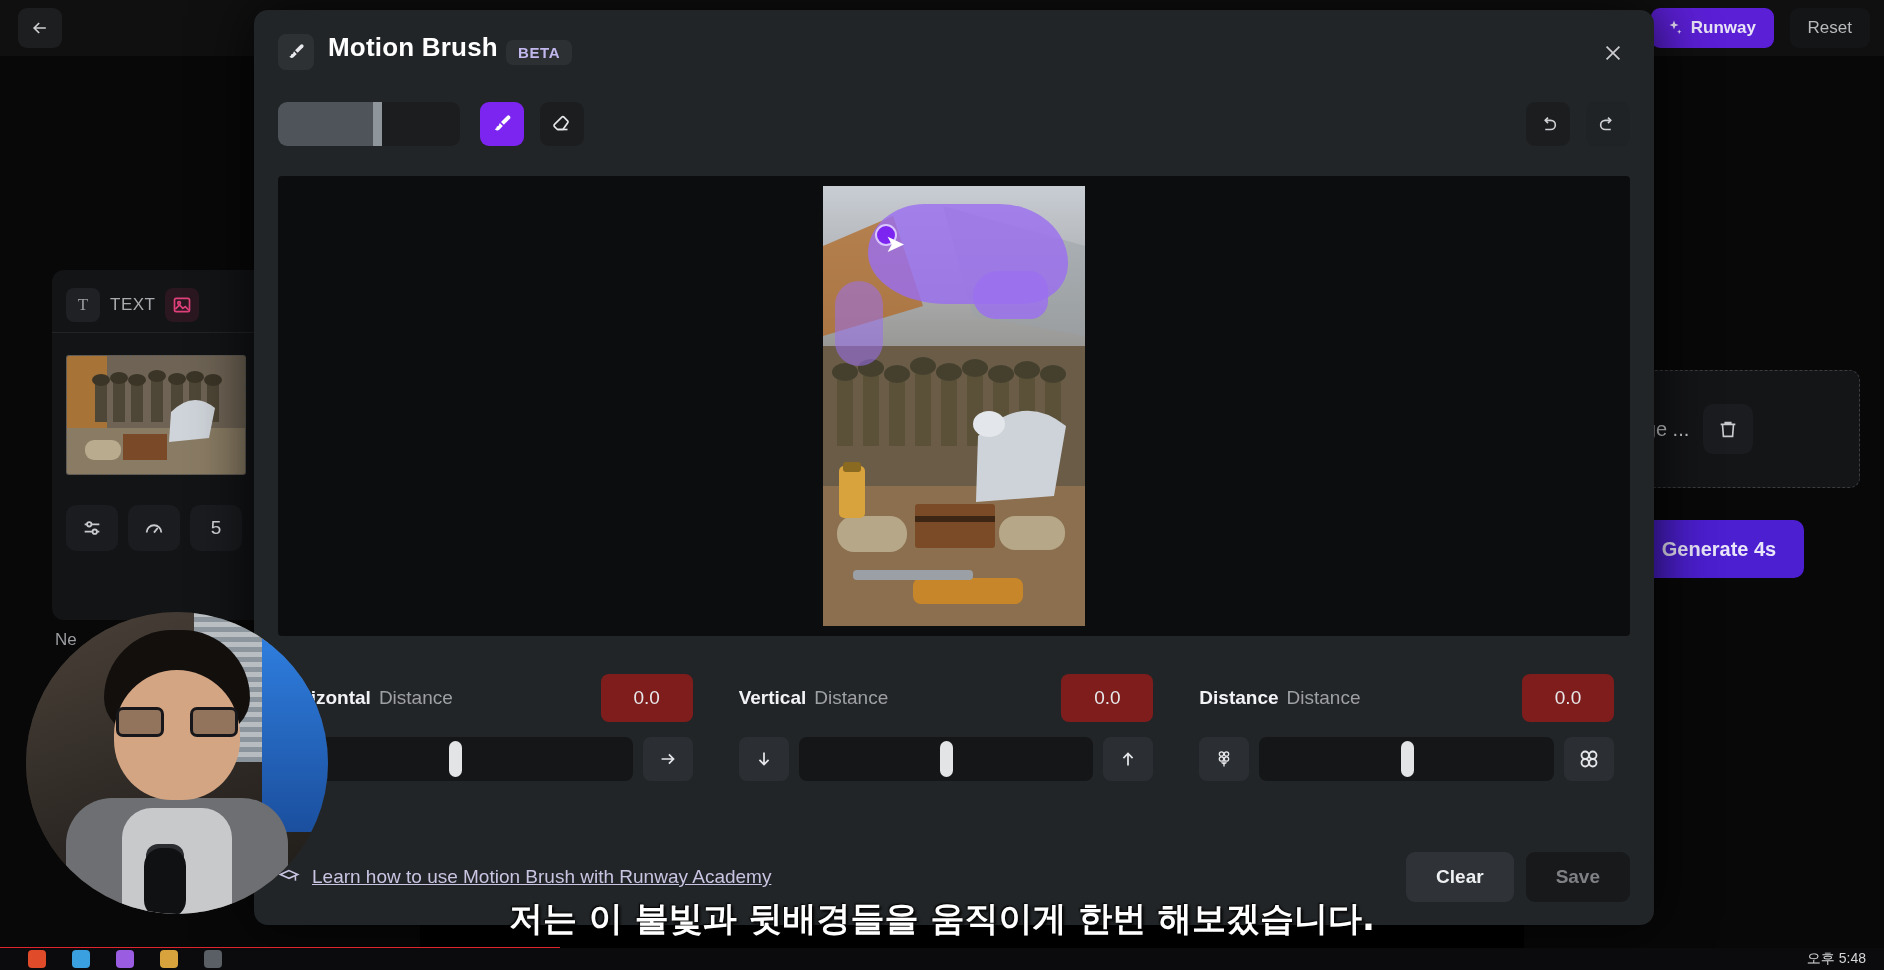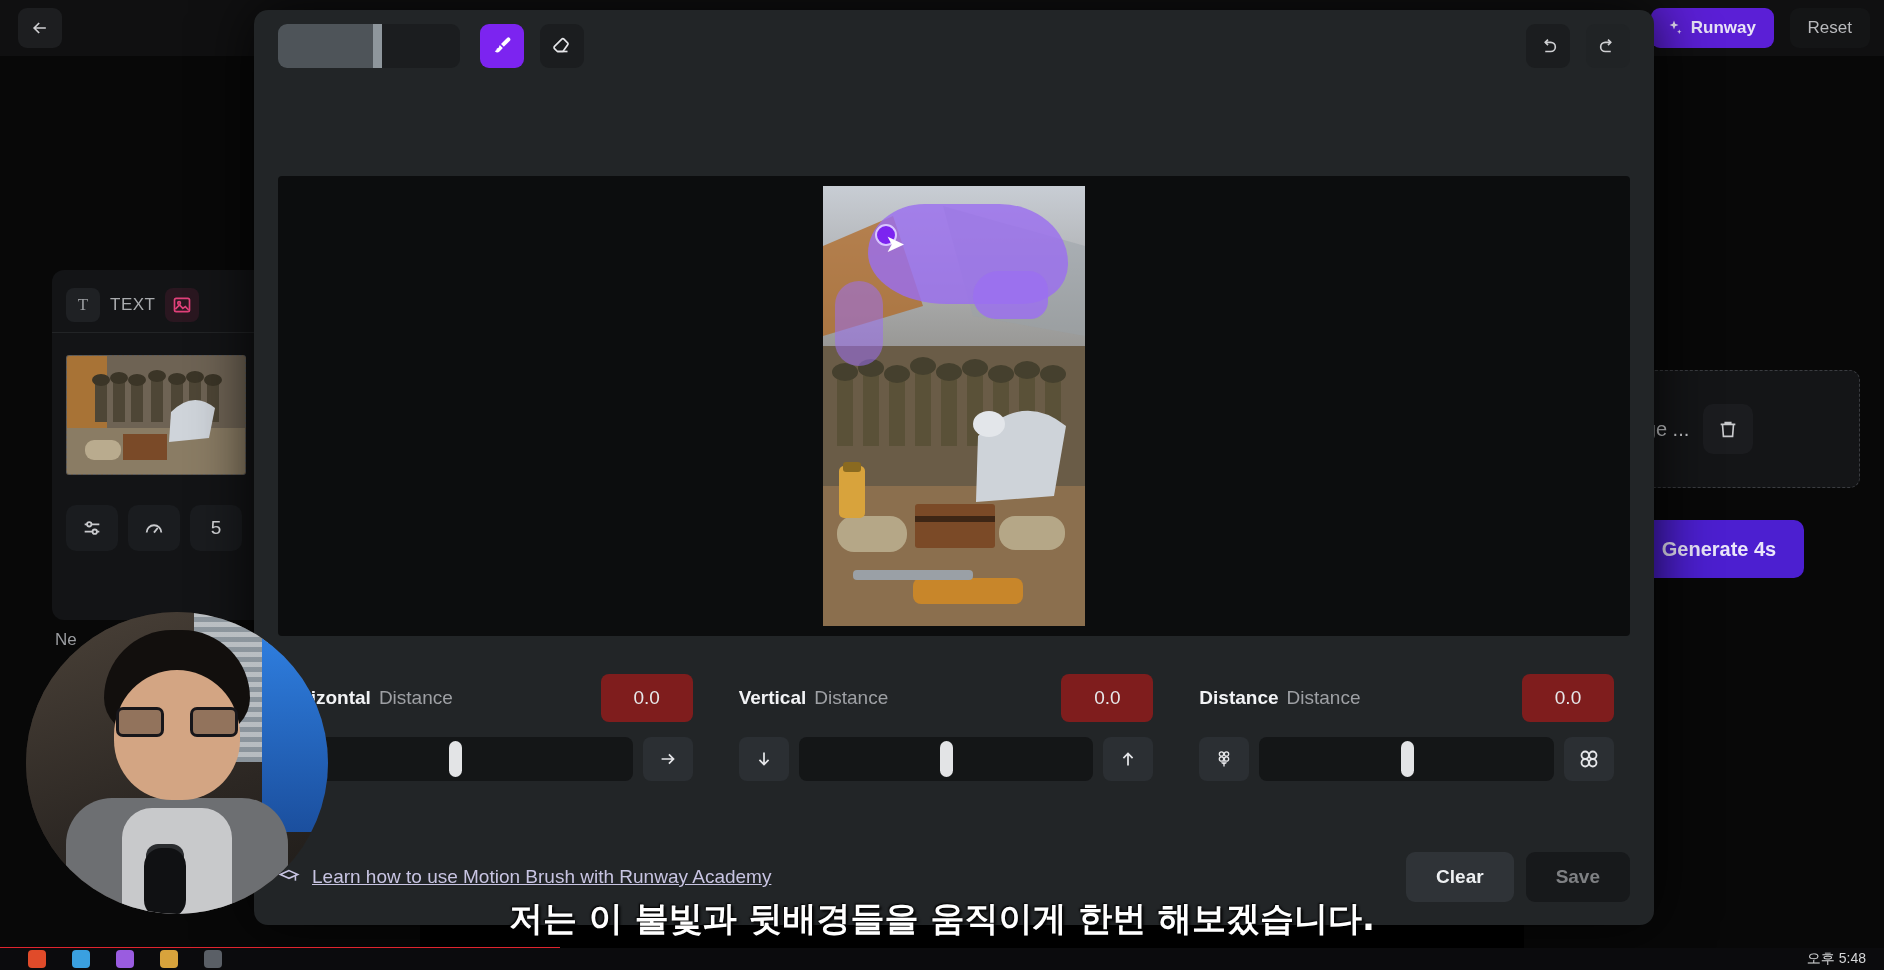--- a/index.html
+++ b/index.html
@@ -330,20 +330,35 @@
         </span>
       </div>
       <div class="generate-btn">
         <span>Generate 4s</span>
       </div>
     </div>
   </div>
 
   <div class="modal">
 
+    <div class="modal-head">
+      <div class="head-icon">
+        <svg width="20" height="20" viewBox="0 0 24 24" fill="currentColor">
+          <path d="M17.5 3.2a2.2 2.2 0 013.1 3.1l-6.6 6.6-3.1-3.1z"></path>
+          <path d="M9.6 11l3.3 3.3-3.6 3.6a3.4 3.4 0 01-4.8 0l-.4-.4 1.5-.6.8-2.1 1.9-.8z"></path>
+        </svg>
+      </div>
+      <div class="head-title">Motion Brush</div>
+      <div class="head-beta">BETA</div>
+      <div class="head-close">
+        <svg width="22" height="22" viewBox="0 0 24 24" fill="none" stroke="currentColor" stroke-width="1.9">
+          <path d="M5 5l14 14M19 5L5 19"></path>
+        </svg>
+      </div>
+    </div>
 
     <div class="tool-row">
       <div class="brush-slider">
         <div class="brush-fill"></div>
         <div class="brush-knob"></div>
       </div>
       <div class="tool-btn brush">
         <svg width="22" height="22" viewBox="0 0 24 24" fill="currentColor">
           <path d="M17.5 3.2a2.2 2.2 0 013.1 3.1l-6.6 6.6-3.1-3.1z"></path>
           <path d="M9.6 11l3.3 3.3-3.6 3.6a3.4 3.4 0 01-4.8 0l-.4-.4 1.5-.6.8-2.1 1.9-.8z"></path>

